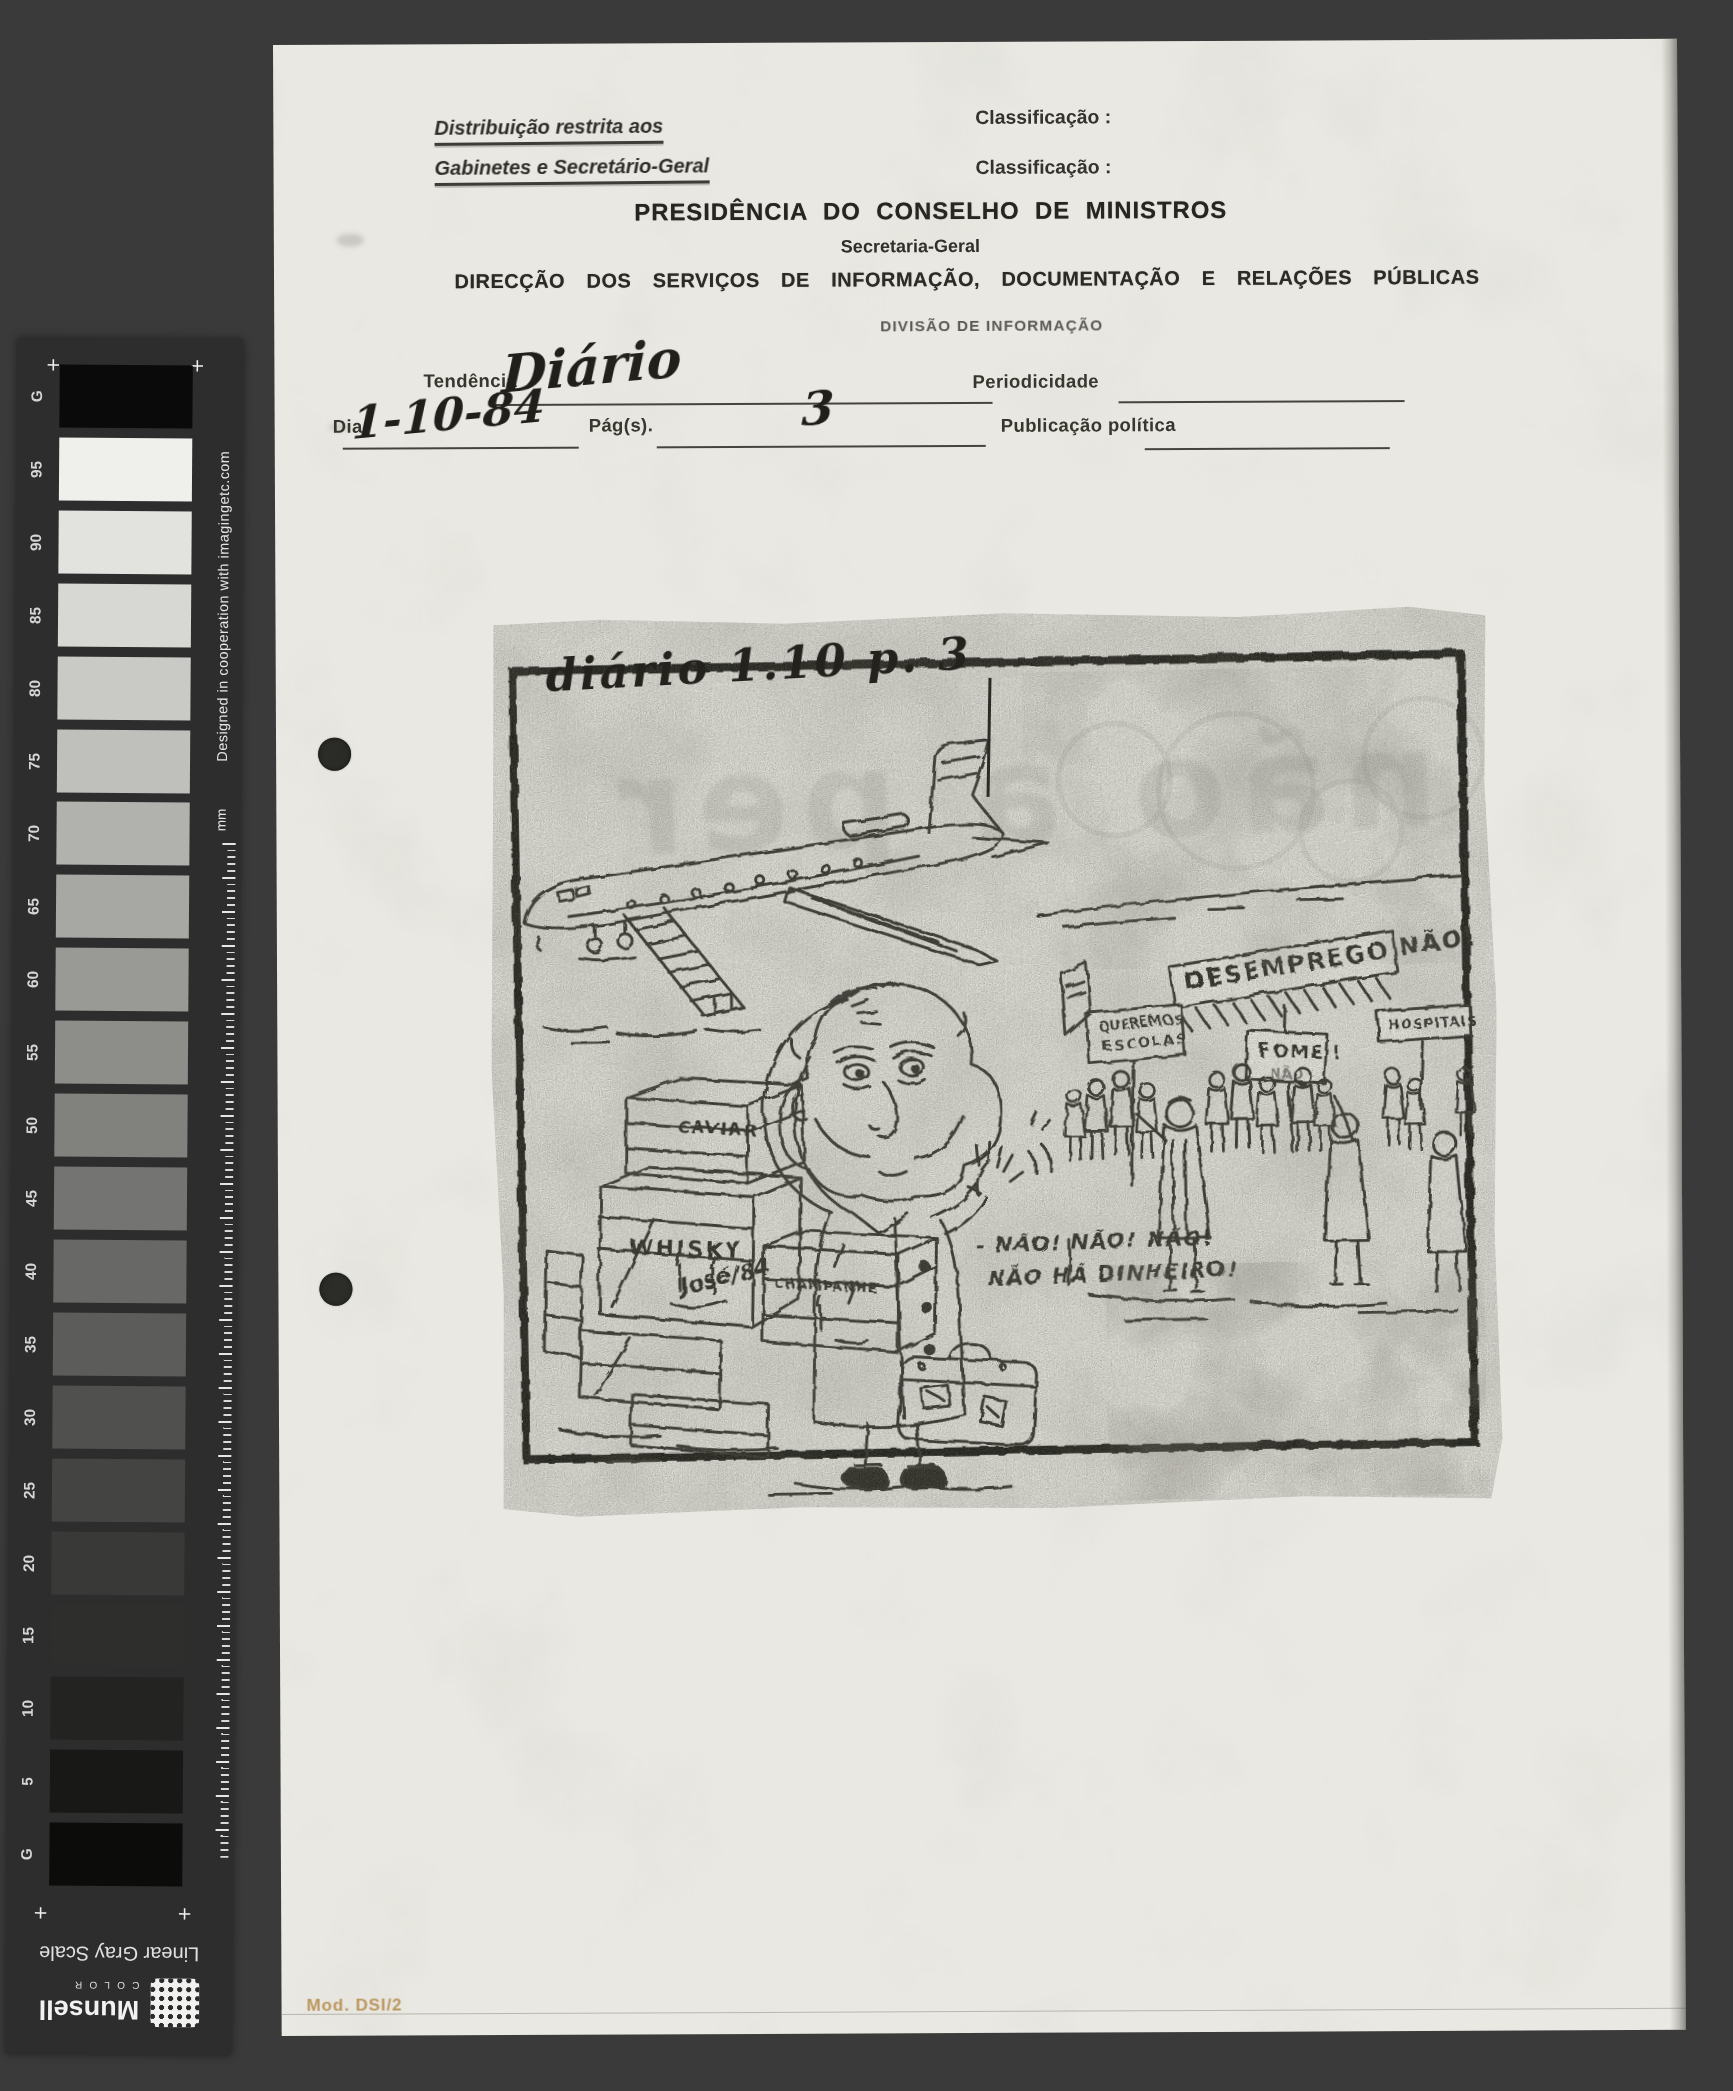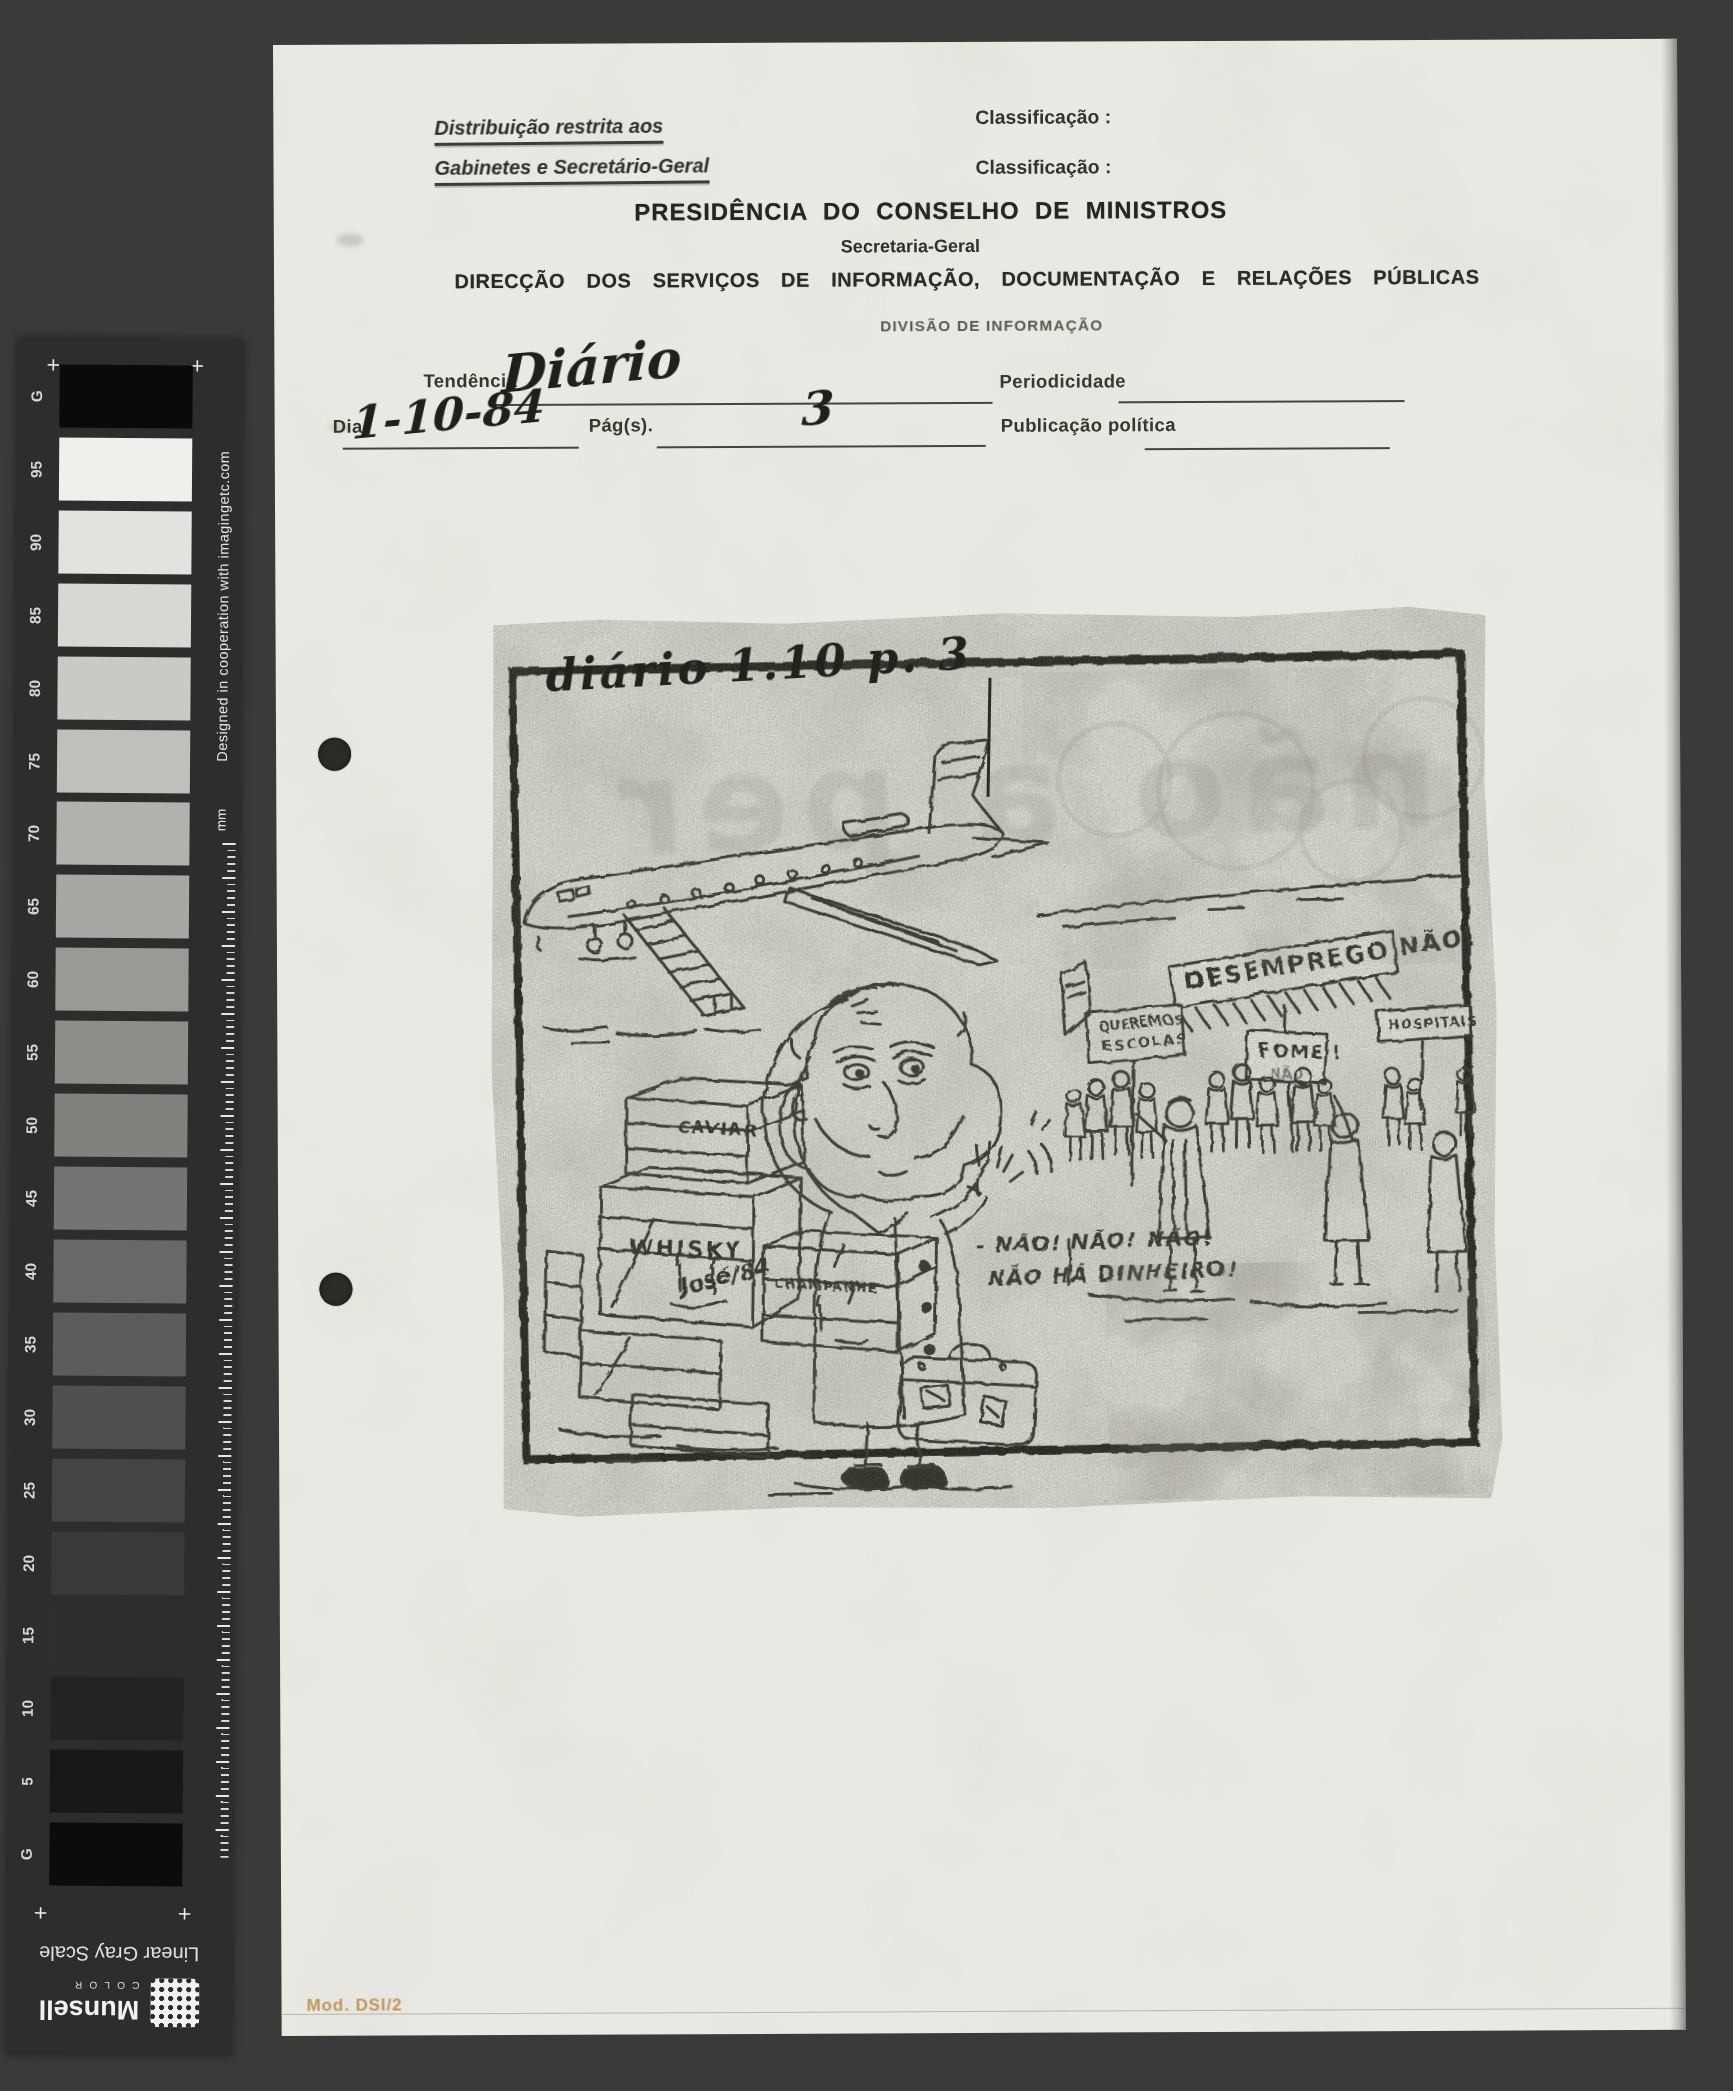--- a/index.html
+++ b/index.html
@@ -51,21 +51,21 @@
          word-spacing:8px;text-shadow:0 0 0.9px rgba(30,30,25,.55);}
   .doc-sub{position:absolute;left:0;top:194px;width:1273px;text-align:center;
          font:bold 18px "Liberation Sans",sans-serif;color:#302f29;}
   .doc-dept{position:absolute;left:27px;top:226px;width:1332px;text-align:center;
          font:bold 20px "Liberation Sans",sans-serif;color:#2b2a25;letter-spacing:0.5px;
          word-spacing:15.3px;text-shadow:0 0 0.9px rgba(30,30,25,.5);}
   .doc-div{position:absolute;left:36px;top:275px;width:1363px;text-align:center;
          font:bold 15.3px "Liberation Sans",sans-serif;color:#3a3932;letter-spacing:1.2px;
          opacity:.82;filter:blur(0.3px);}
   .lab{position:absolute;font:bold 18.5px "Liberation Sans",sans-serif;color:#36352e;letter-spacing:0.4px;}
-  .lab.pub{left:149px;top:326px}.lab.per{left:725px;top:329px}
+  .lab.pub{left:149px;top:326px}.lab.per{left:698px;top:329px}
   .lab.dia{left:58px;top:371px}.lab.pag{left:314px;top:371px}.lab.ten{left:726px;top:373px}
   .hw{position:absolute;font-family:"DejaVu Serif",serif;font-style:italic;font-weight:bold;
       color:#201f1b;transform:rotate(-5deg) skewX(-7deg);filter:blur(0.3px);white-space:nowrap;}
   .hw.pub{left:227px;top:292px;font-size:52px}
   .hw.dia{left:77px;top:344px;font-size:45px}
   .hw.pag{left:527px;top:338px;font-size:47px}
   .uline{position:absolute;height:0;border-bottom:2.7px solid #45443c;filter:blur(0.3px);}
   .u-pub{left:218px;top:360px;width:500px}
   .u-per{left:844px;top:360px;width:286px}
   .u-dia{left:68px;top:403px;width:236px}

